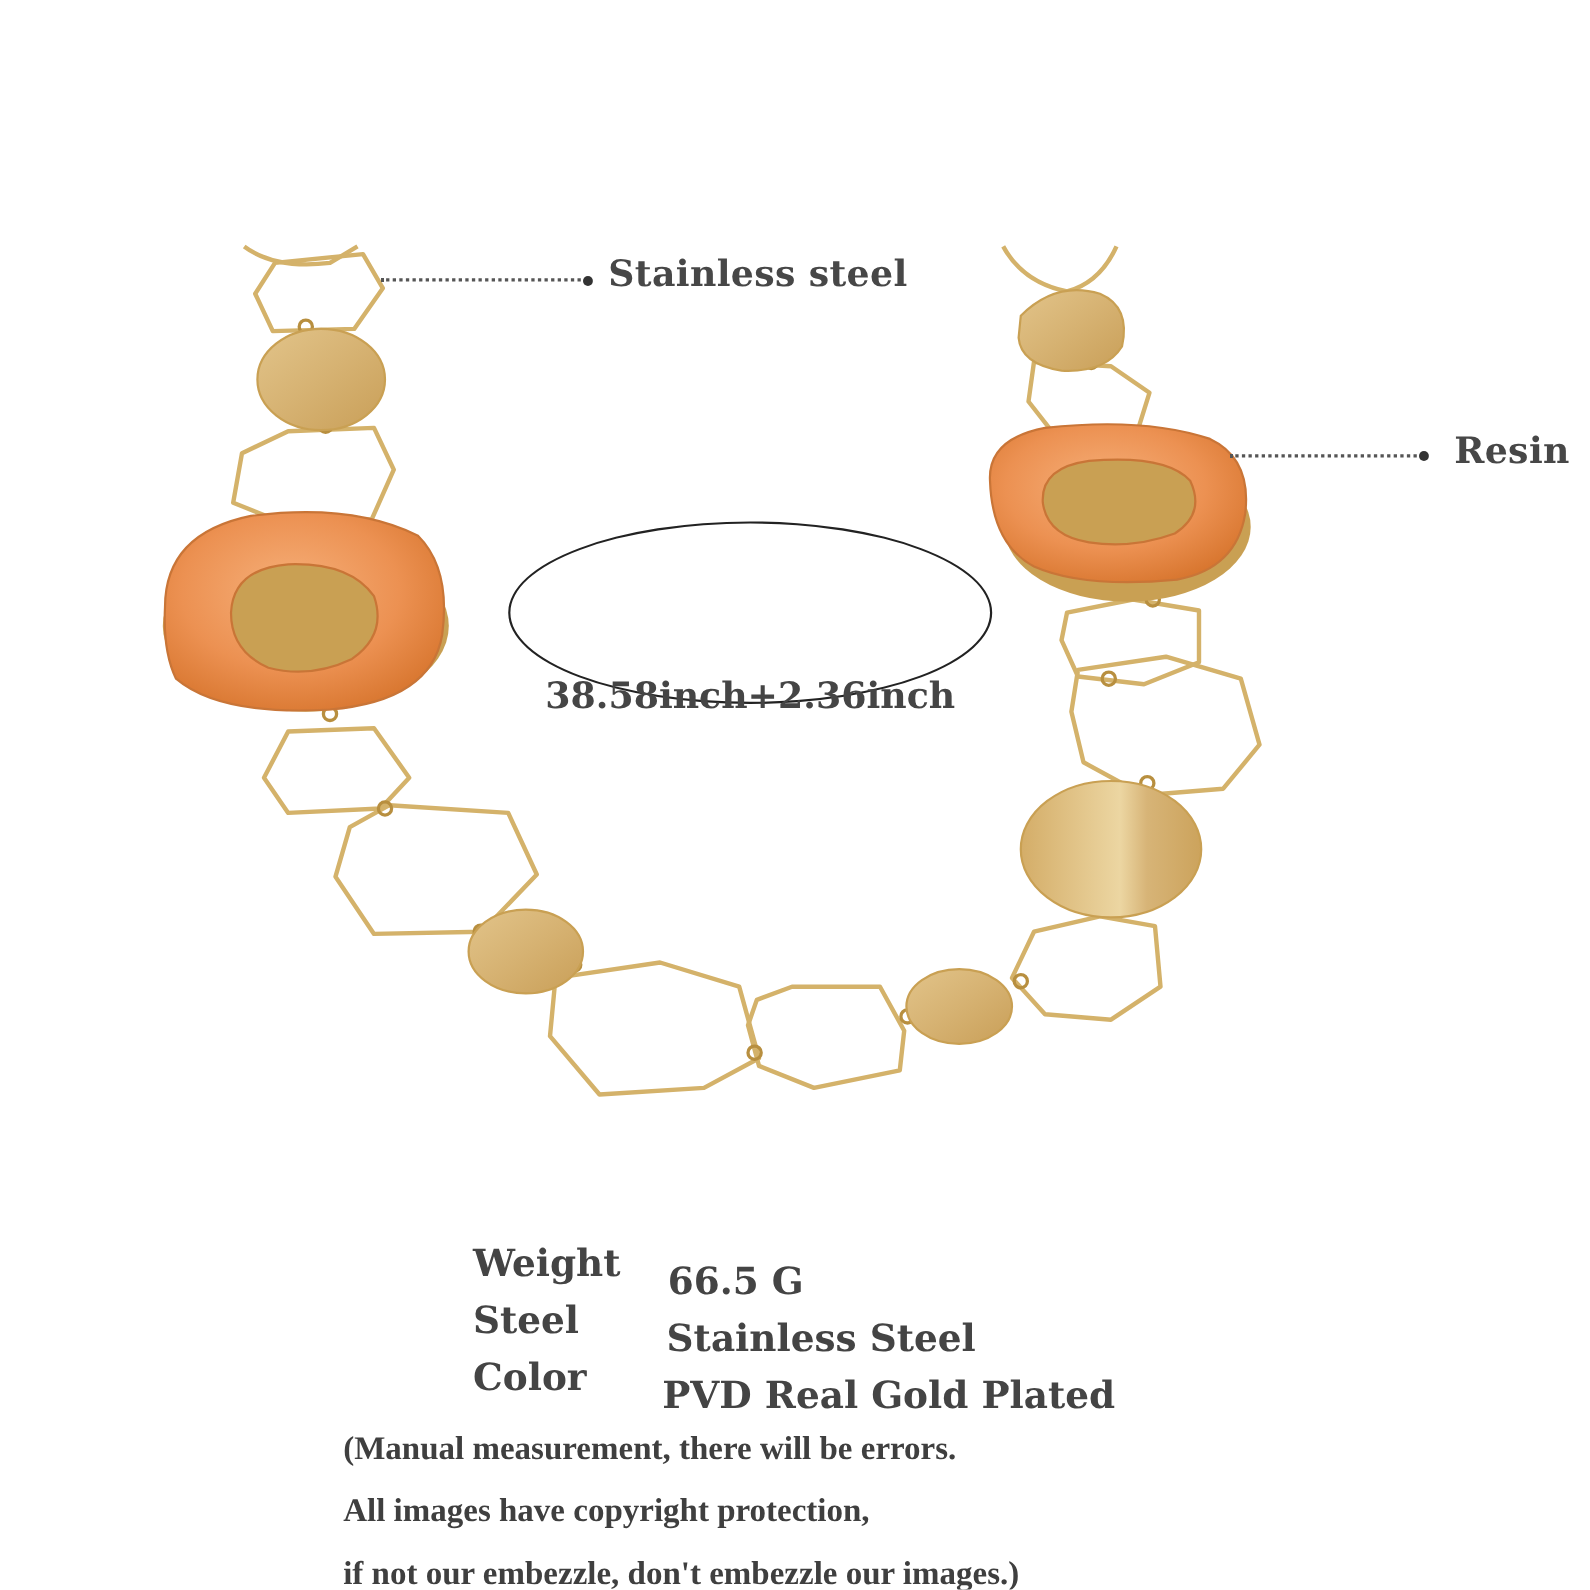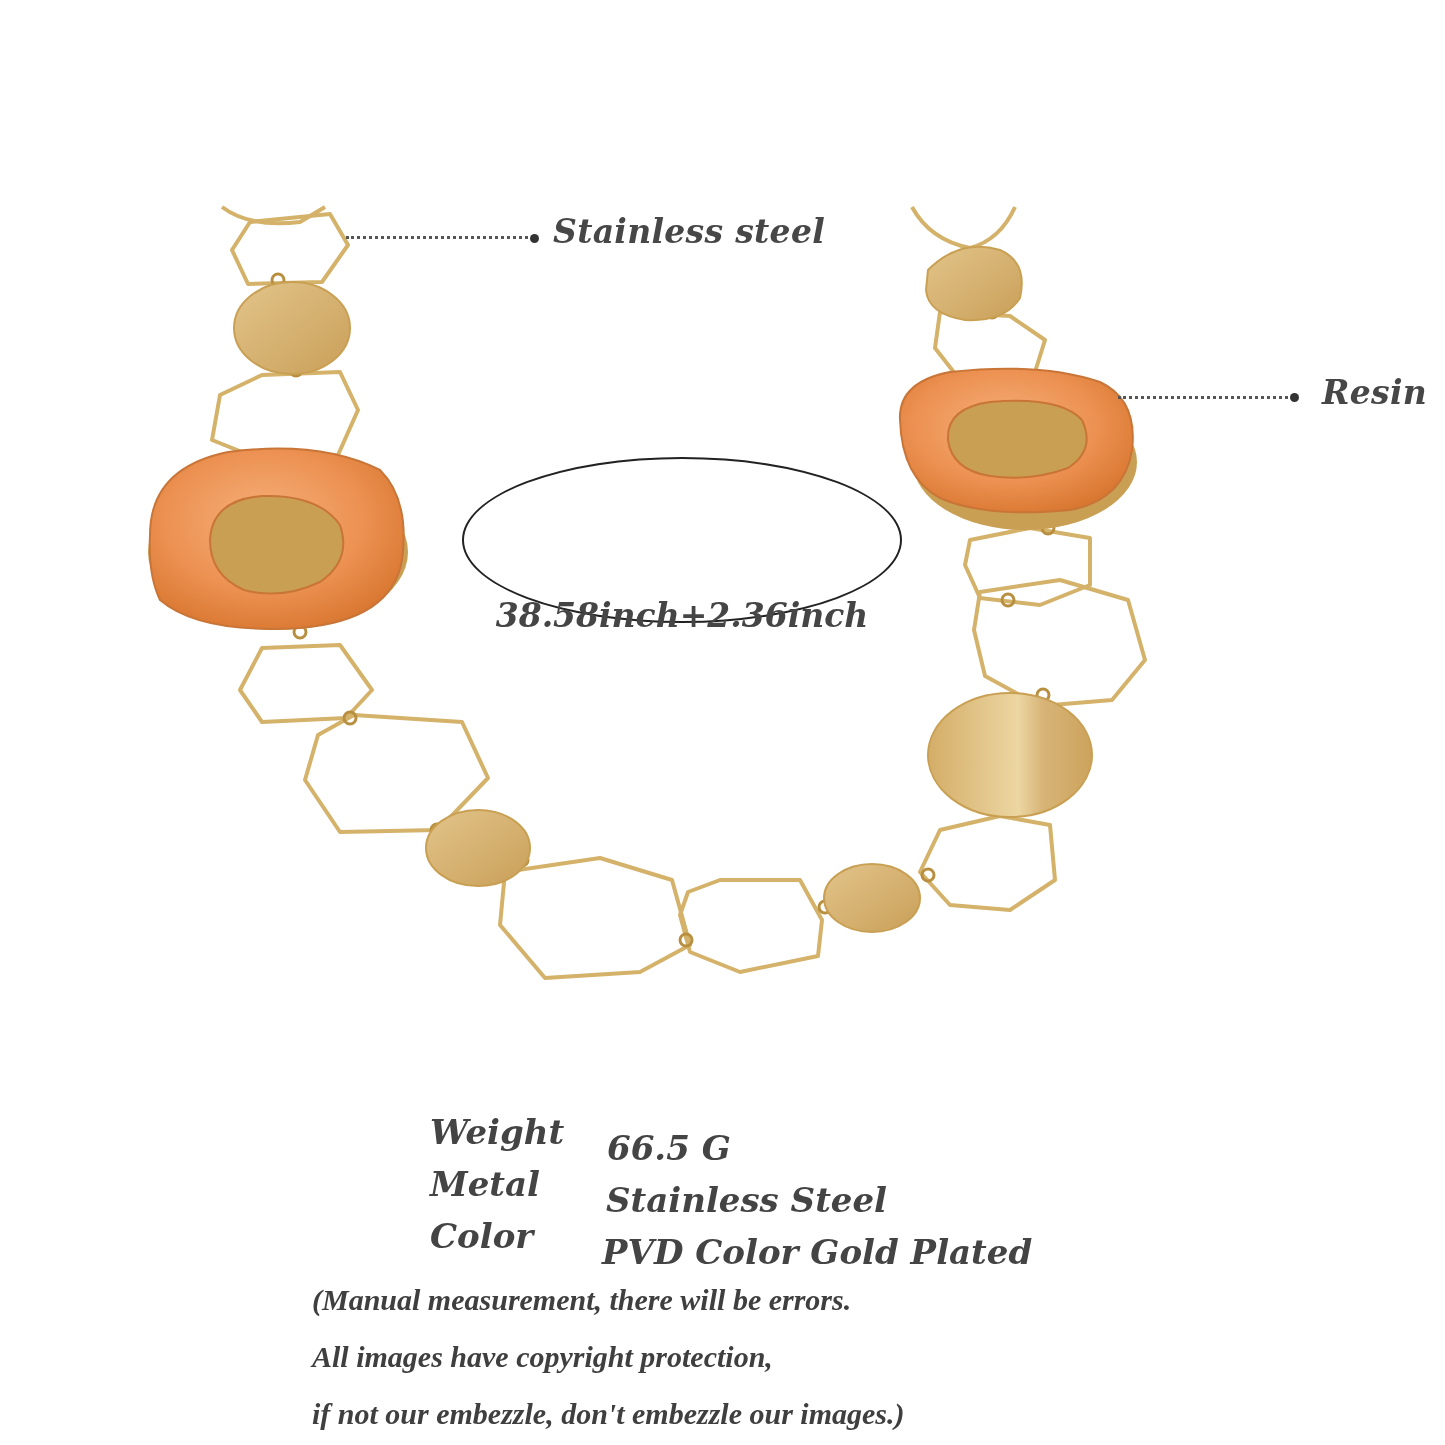--- a/index.html
+++ b/index.html
@@ -1,18 +1,18 @@
 <!DOCTYPE html>
 <html><head>
 <meta charset="utf-8">
 <style>
   html, body { margin: 0; padding: 0; background: #ffffff; }
   body { width: 1445px; height: 1445px; position: relative; overflow: hidden;
          font-family: "DejaVu Serif", "Liberation Serif", serif; color: #3d3d3d; }
-  .canvas { position: absolute; left: 0; top: 0; width: 1445px; height: 1113px; font-style: italic; }
+  .canvas { position: absolute; left: 0; top: 17px; width: 1445px; height: 1113px; }
   svg.necklace { position: absolute; left: 0; top: 0; }
   .label { position: absolute; font-weight: bold; font-size: 33px; color: #474747; white-space: nowrap; letter-spacing: 0.3px; }
   .callout-line { position: absolute; border-top: 3px dotted #555; height: 0; }
   .callout-dot { position: absolute; width: 9px; height: 9px; border-radius: 50%; background: #333; }
   .ellipse { position: absolute; left: 462px; top: 457px; width: 440px; height: 166px;
              border: 2px solid #222; border-radius: 50%; box-sizing: border-box; }
   .ellipse-text { position: absolute; left: 462px; width: 440px; text-align: center; font-weight: bold;
                   font-size: 33px; color: #454545; }
   .specs { position: absolute; left: 430px; top: 1112px; }
   .spec-row { position: absolute; white-space: nowrap; font-weight: bold; font-size: 34px; color: #444; }
@@ -116,25 +116,25 @@
 
   <div class="ellipse"></div>
   <div class="ellipse-text" style="top:550px;margin-top:46px;">38.58inch+2.36inch</div>
 
   <div class="specs">
     <div class="spec-row" style="top:0;">
       <span class="spec-key">Weight</span>
       <span class="spec-val" style="left:177px;">66.5 G</span>
     </div>
     <div class="spec-row" style="top:52px;">
-      <span class="spec-key">Metal</span>
+      <span class="spec-key">Steel</span>
       <span class="spec-val" style="left:176px;">Stainless Steel</span>
     </div>
     <div class="spec-row" style="top:104px;">
       <span class="spec-key">Color</span>
-      <span class="spec-val" style="left:172px;">PVD Color Gold Plated</span>
+      <span class="spec-val" style="left:172px;">PVD Real Gold Plated</span>
     </div>
   </div>
 
   <div class="note" style="left:312px; top:1283px;">(Manual measurement, there will be errors.</div>
   <div class="note" style="left:312px; top:1340px;"> All images have copyright protection,</div>
   <div class="note" style="left:312px; top:1397px;">if not our embezzle, don't embezzle our images.)</div>
 </div>
 
 </body></html>

